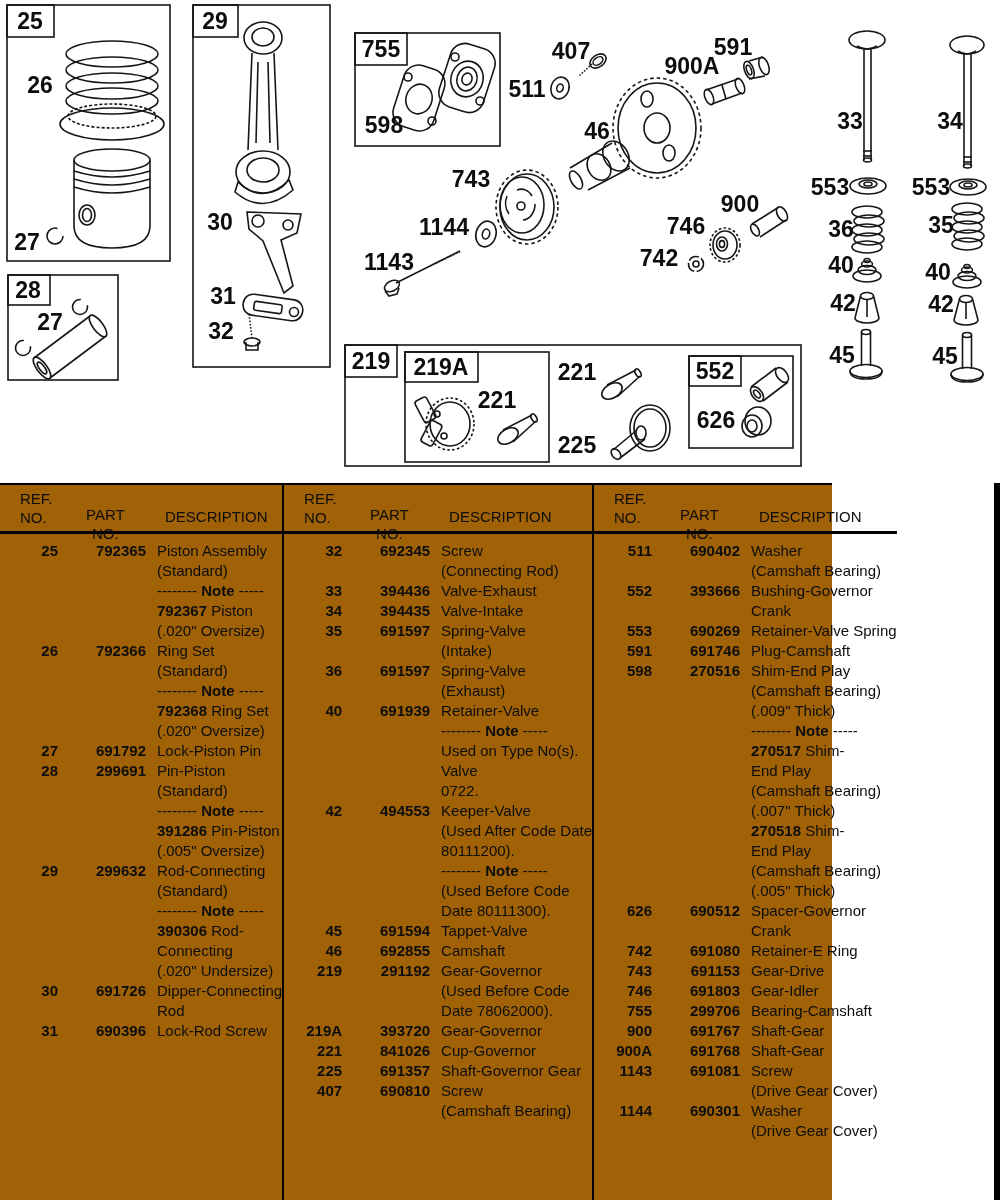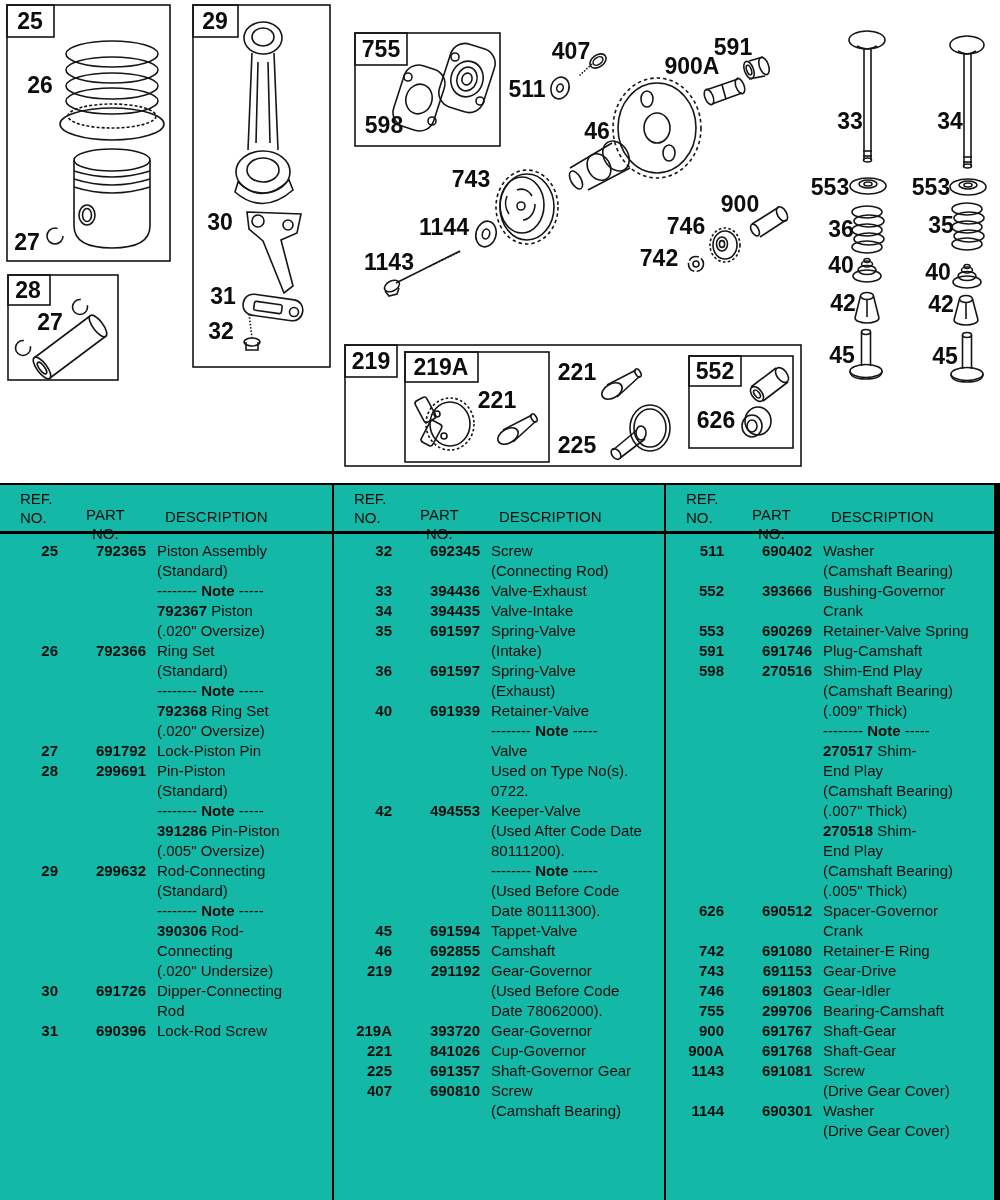--- a/index.html
+++ b/index.html
@@ -1,20 +1,20 @@
 <!DOCTYPE html>
 <html><head>
 <meta charset="utf-8">
 <style>
   html,body{margin:0;padding:0;background:#fff;}
   body{width:1000px;height:1200px;position:relative;font-family:"Liberation Sans",sans-serif;color:#0d0d0d;overflow:hidden;}
   .diagram-svg{position:absolute;top:0;left:0;}
   .diagram-svg ellipse,.diagram-svg circle,.diagram-svg rect,.diagram-svg line,.diagram-svg path{stroke:#161616;fill:none;stroke-width:1.6;}
   .diagram-svg text{fill:#0d0d0d;stroke:none;font-family:"Liberation Sans",sans-serif;font-weight:700;font-size:23px;text-anchor:middle;}
-  .parts-table{position:absolute;top:483px;left:0;width:1000px;height:717px;border-top:2px solid #000;display:flex;box-sizing:border-box;background:#14b8a6;}
+  .parts-table{position:absolute;top:483px;left:0;width:832px;height:717px;border-top:2px solid #000;display:flex;box-sizing:border-box;background:#a16207;}
   .pcol{position:relative;box-sizing:border-box;}
   .pcol.c0{width:332px;}
   .pcol.c1{width:332px;border-left:2px solid #000;}
   .pcol.c2{width:336px;border-left:2px solid #000;}
   .hdr{height:46px;border-bottom:3px solid #000;position:relative;font-size:15px;line-height:19px;}
   .h-ref{position:absolute;left:20px;top:4px;}
   .h-part{position:absolute;left:86px;top:20px;text-align:center;}
   .h-desc{position:absolute;left:165px;bottom:5px;}
   .rows{padding-top:7px;}
   .line{display:flex;font-size:15px;line-height:20px;}
@@ -534,26 +534,26 @@
           <span class="c-desc"><span>Retainer-Valve</span></span>
         </div>
         <div class="line">
           <span class="c-ref"></span>
           <span class="c-part"></span>
           <span class="c-desc"><span>-------- </span><b>Note</b><span> -----</span></span>
         </div>
         <div class="line">
           <span class="c-ref"></span>
           <span class="c-part"></span>
+          <span class="c-desc"><span>Used on Type No(s).</span></span>
+        </div>
+        <div class="line">
+          <span class="c-ref"></span>
+          <span class="c-part"></span>
           <span class="c-desc"><span>Valve</span></span>
-        </div>
-        <div class="line">
-          <span class="c-ref"></span>
-          <span class="c-part"></span>
-          <span class="c-desc"><span>Used on Type No(s).</span></span>
         </div>
         <div class="line">
           <span class="c-ref"></span>
           <span class="c-part"></span>
           <span class="c-desc"><span>0722.</span></span>
         </div>
         <div class="line">
           <span class="c-ref">42</span>
           <span class="c-part">494553</span>
           <span class="c-desc"><span>Keeper-Valve</span></span>

